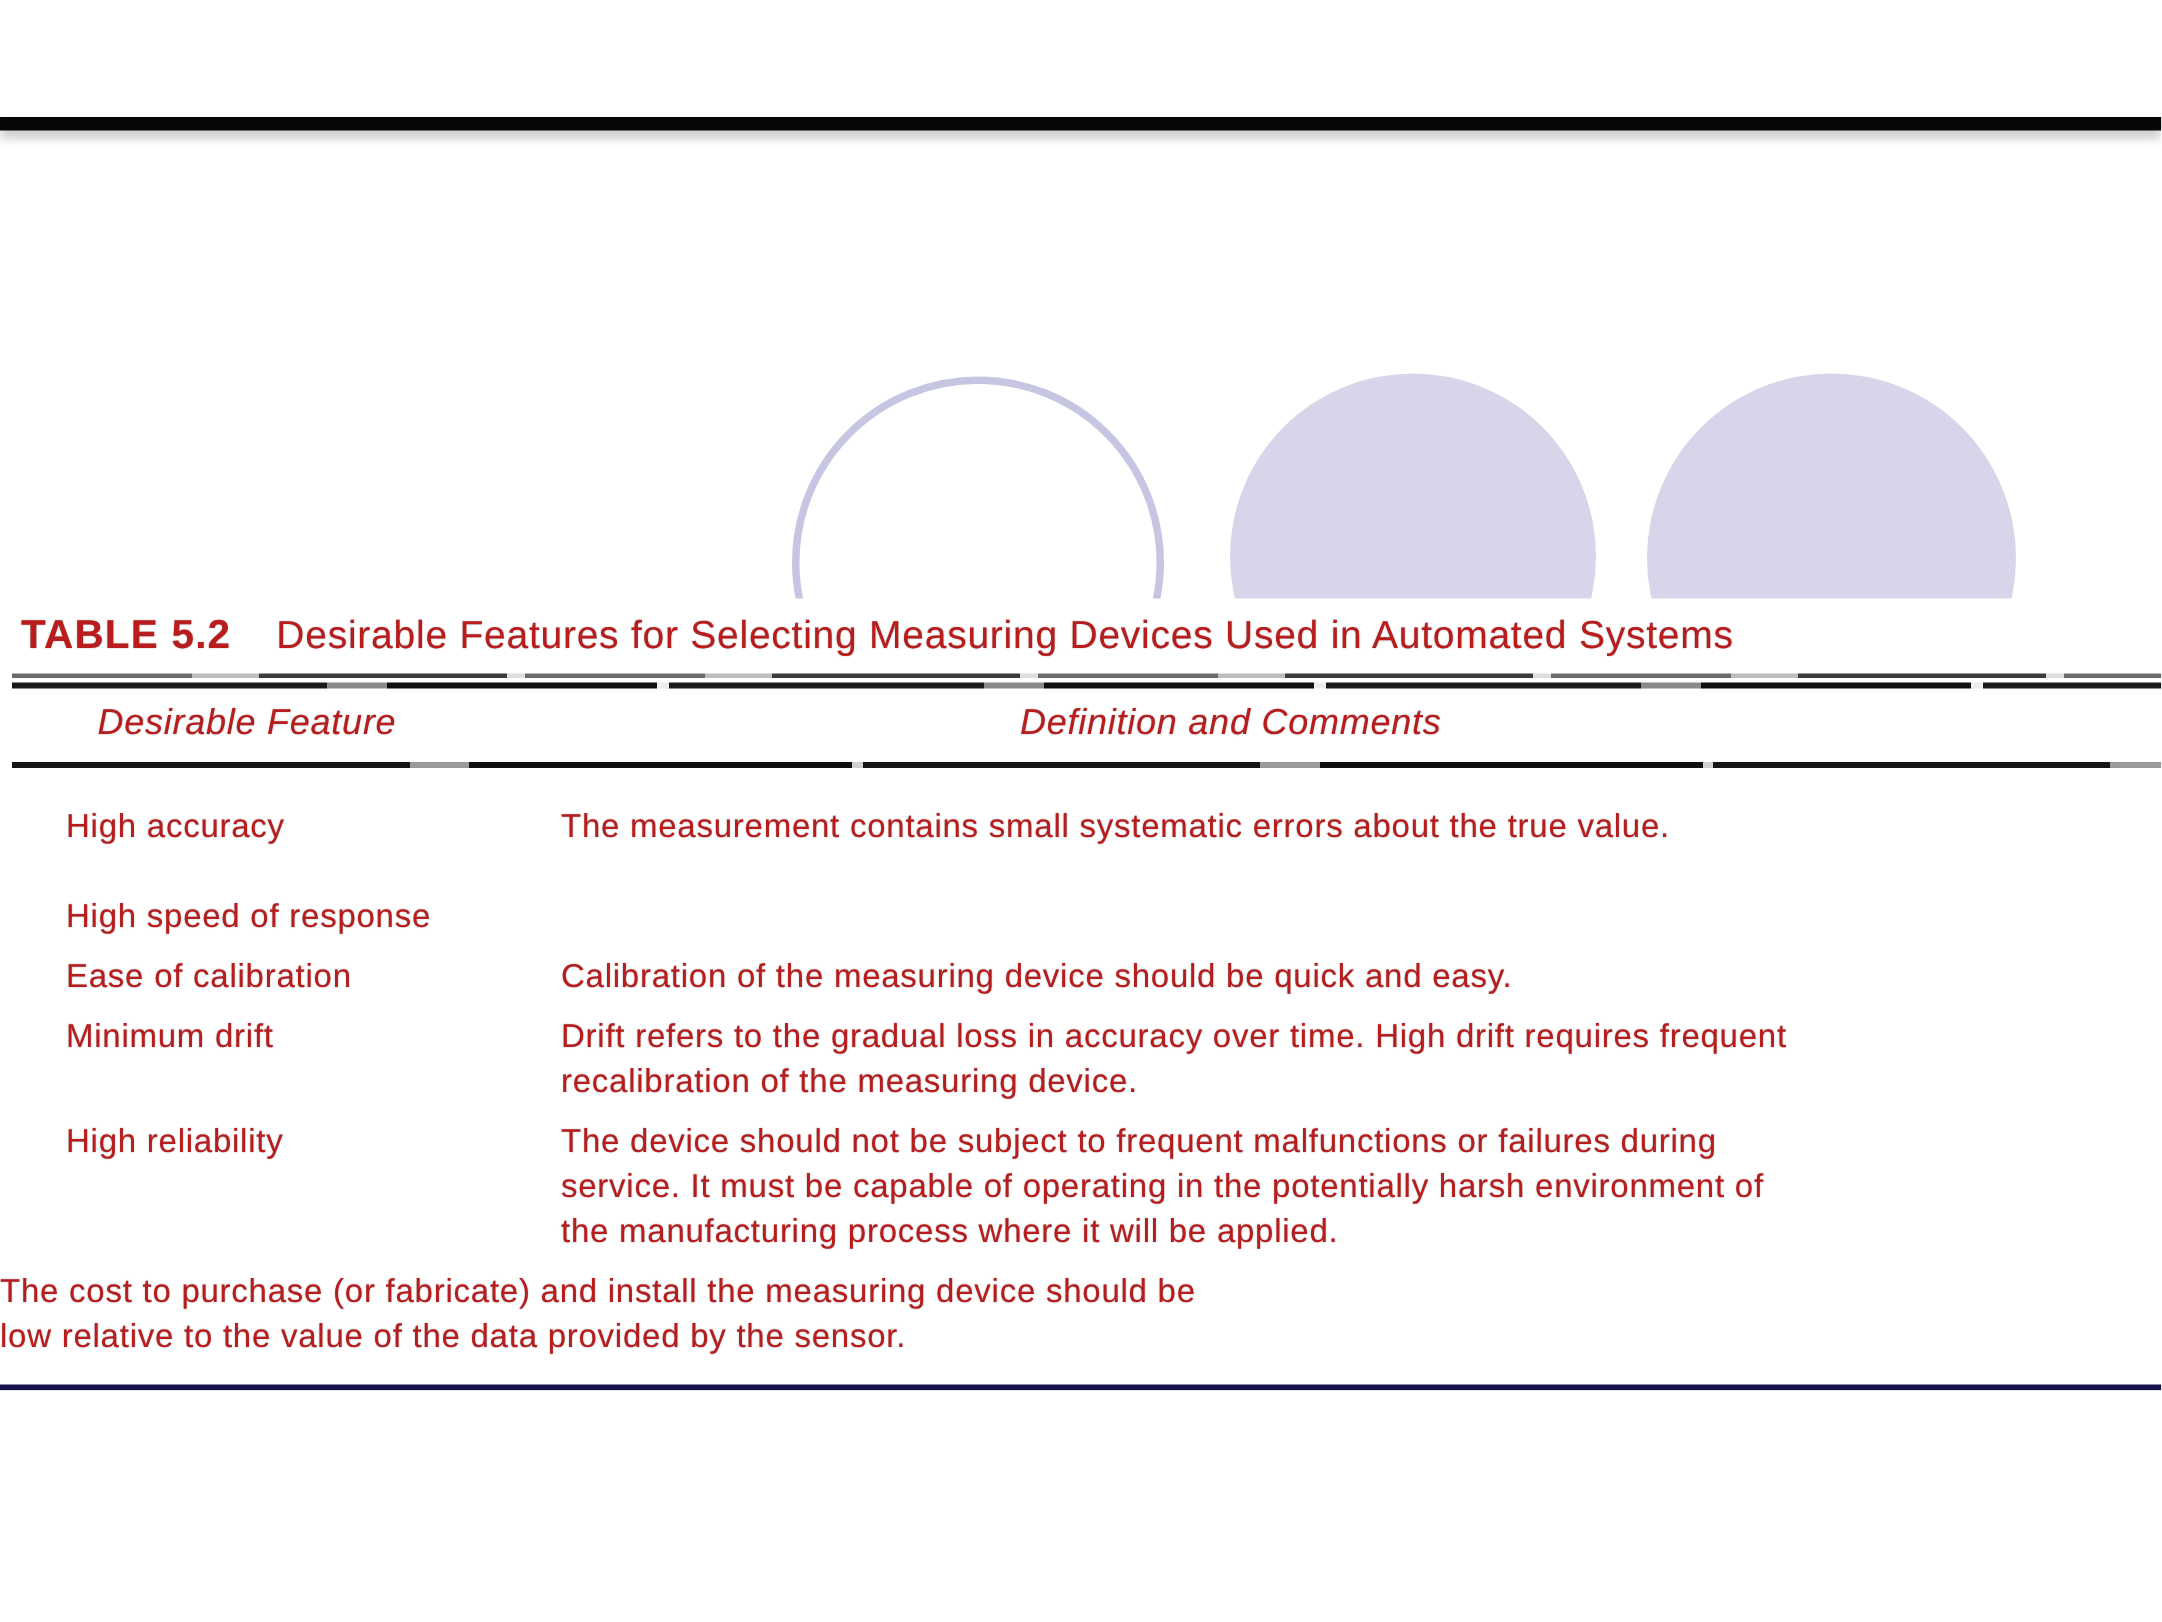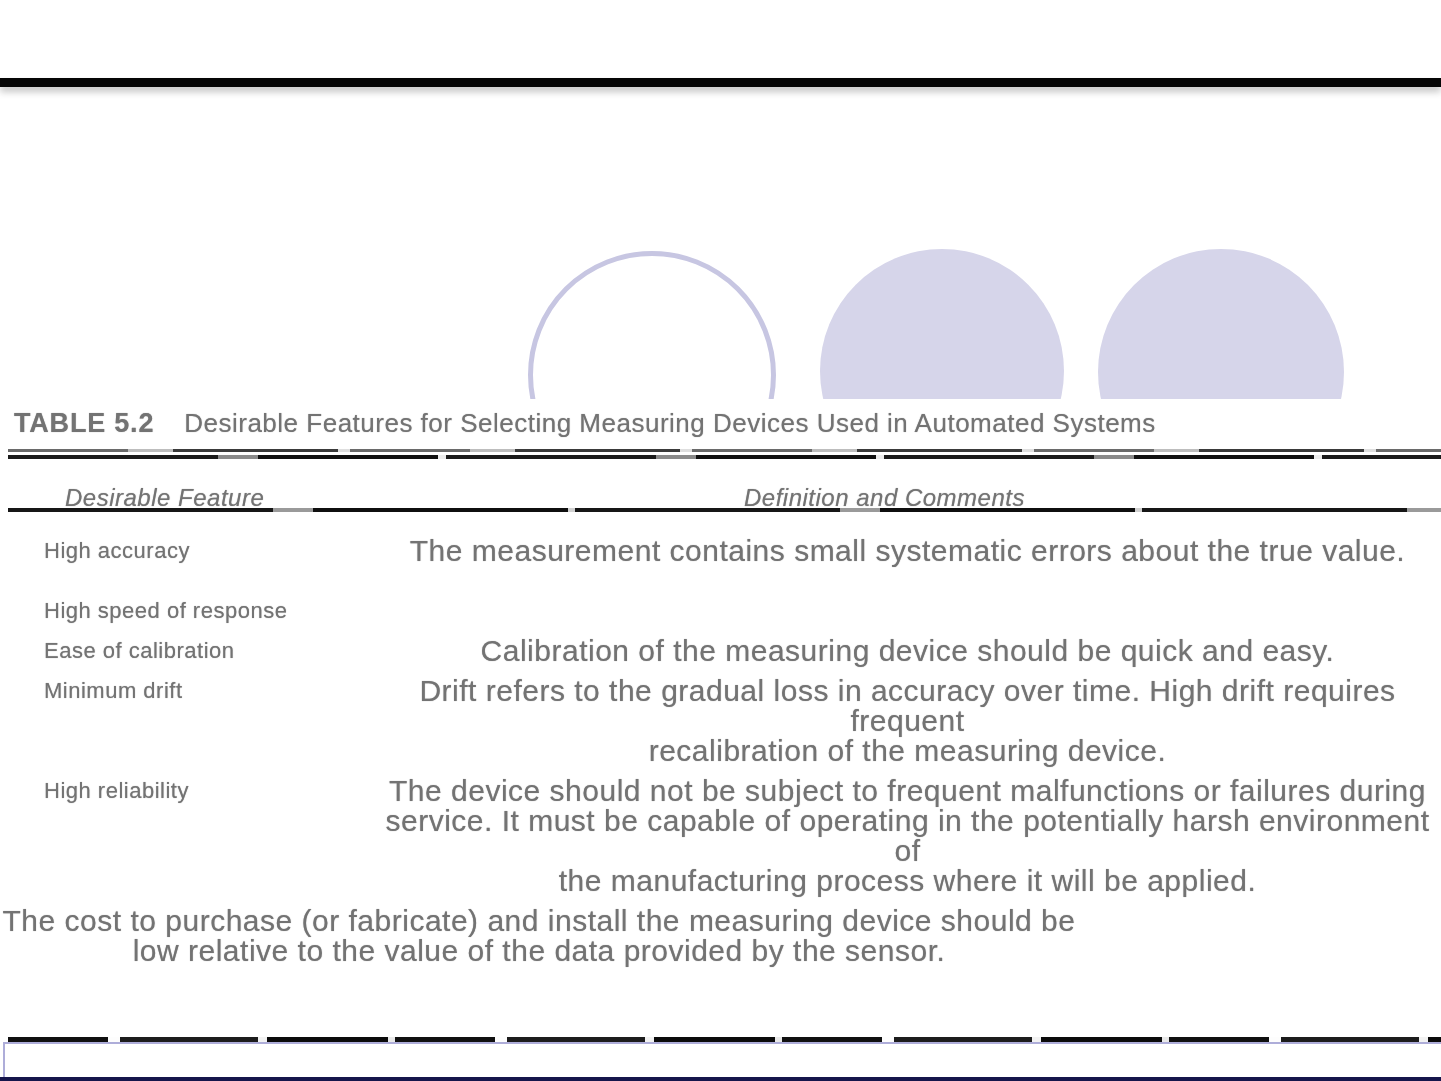--- a/index.html
+++ b/index.html
@@ -1,23 +1,23 @@
 <!DOCTYPE html>
 <html><head>
 <meta charset="utf-8">
 <style>
   html, body { margin: 0; padding: 0; background: #ffffff; }
   .page {
     position: relative;
     width: 1441px;
-    height: 1081px;
+    height: 927px;
     background: #ffffff;
     overflow: hidden;
     font-family: "Liberation Sans", sans-serif;
-    color: #737373;
+    color: #b91c1c;
   }
 
   
   .decor-clip {
     position: absolute; top: 0; left: 0; width: 100%; height: 399px;
     overflow: hidden; pointer-events: none;
   }
   .circle { position: absolute; border-radius: 50%; }
   .circle-outline {
     left: 528px; top: 251px; width: 238px; height: 238px;
@@ -58,36 +58,35 @@
     background: repeating-linear-gradient(90deg,#161616 0 265px,#9a9a9a 265px 305px,#0f0f0f 305px 560px,#d0d0d0 560px 567px);
   }
   .rule-bottom {
     top: 1037px; height: 7px;
     background: repeating-linear-gradient(90deg,#101010 0 100px,#fdfdfd 100px 112px,#1c1c1c 112px 250px,#f2f2f2 250px 259px,#0a0a0a 259px 380px,#e9e9e9 380px 387px);
   }
 
   
   .col-head {
     position: absolute; top: 468px;
-    font-size: 24px; font-style: italic; white-space: nowrap; margin-top: 16px;
+    font-size: 24px; font-style: italic; white-space: nowrap;
   }
   .col-head-feature { left: 65px; }
-  .col-head-definition { left: 744px; }
+  .col-head-definition { left: 680px; }
 
   
   .table-body { position: absolute; left: 0; top: 536px; width: 1441px; }
   .trow { display: flex; margin-bottom: 10px; }
   .trow .feature {
     flex: 0 0 330px; padding-left: 44px; box-sizing: content-box;
     font-size: 22px; line-height: 30px; white-space: nowrap;
   }
   .trow .definition {
-    width: 1078px; font-size: 30px; line-height: 30px;
+    width: 1078px; font-size: 22px; line-height: 30px;
     white-space: pre-line;
-    text-align: center;
   }
 
   
   .footer-box {
     position: absolute; left: 3px; right: -6px; top: 1042px; height: 39px;
     border: 2px solid #aeadd9; background: #ffffff; box-sizing: border-box;
   }
   .bottom-line {
     position: absolute; left: 0; bottom: 0; width: 100%; height: 4px;
     background: #15154b;

